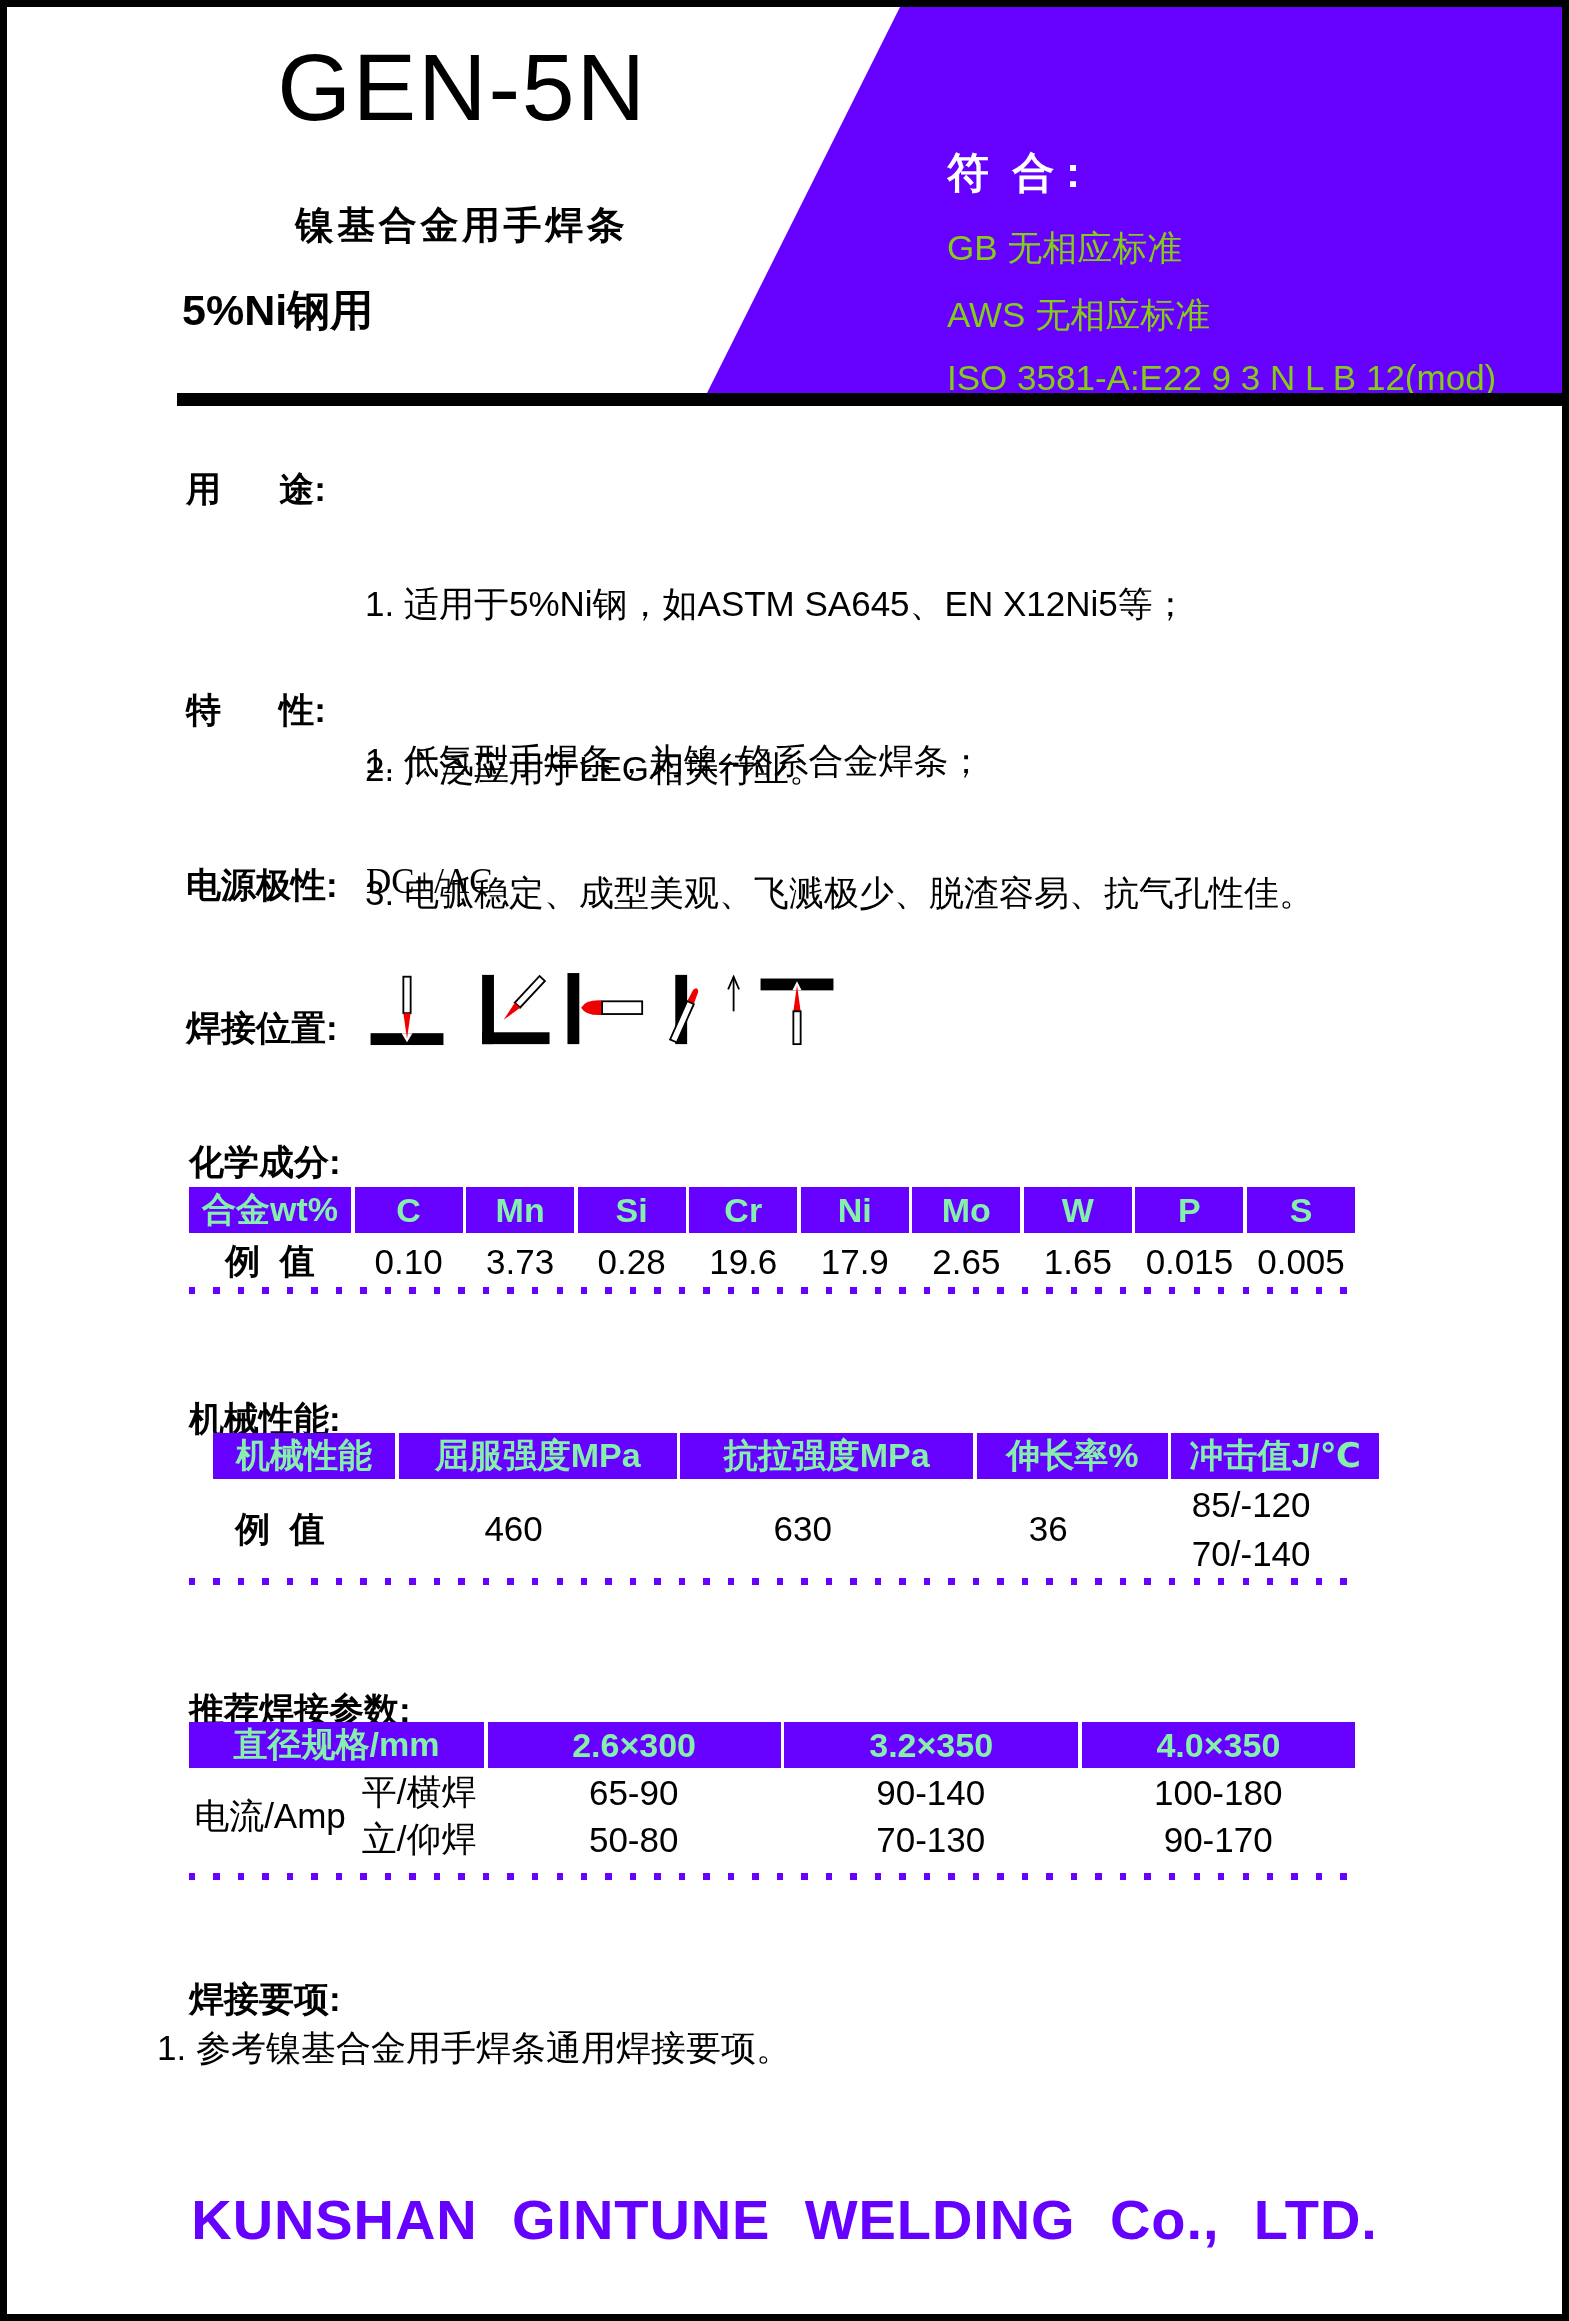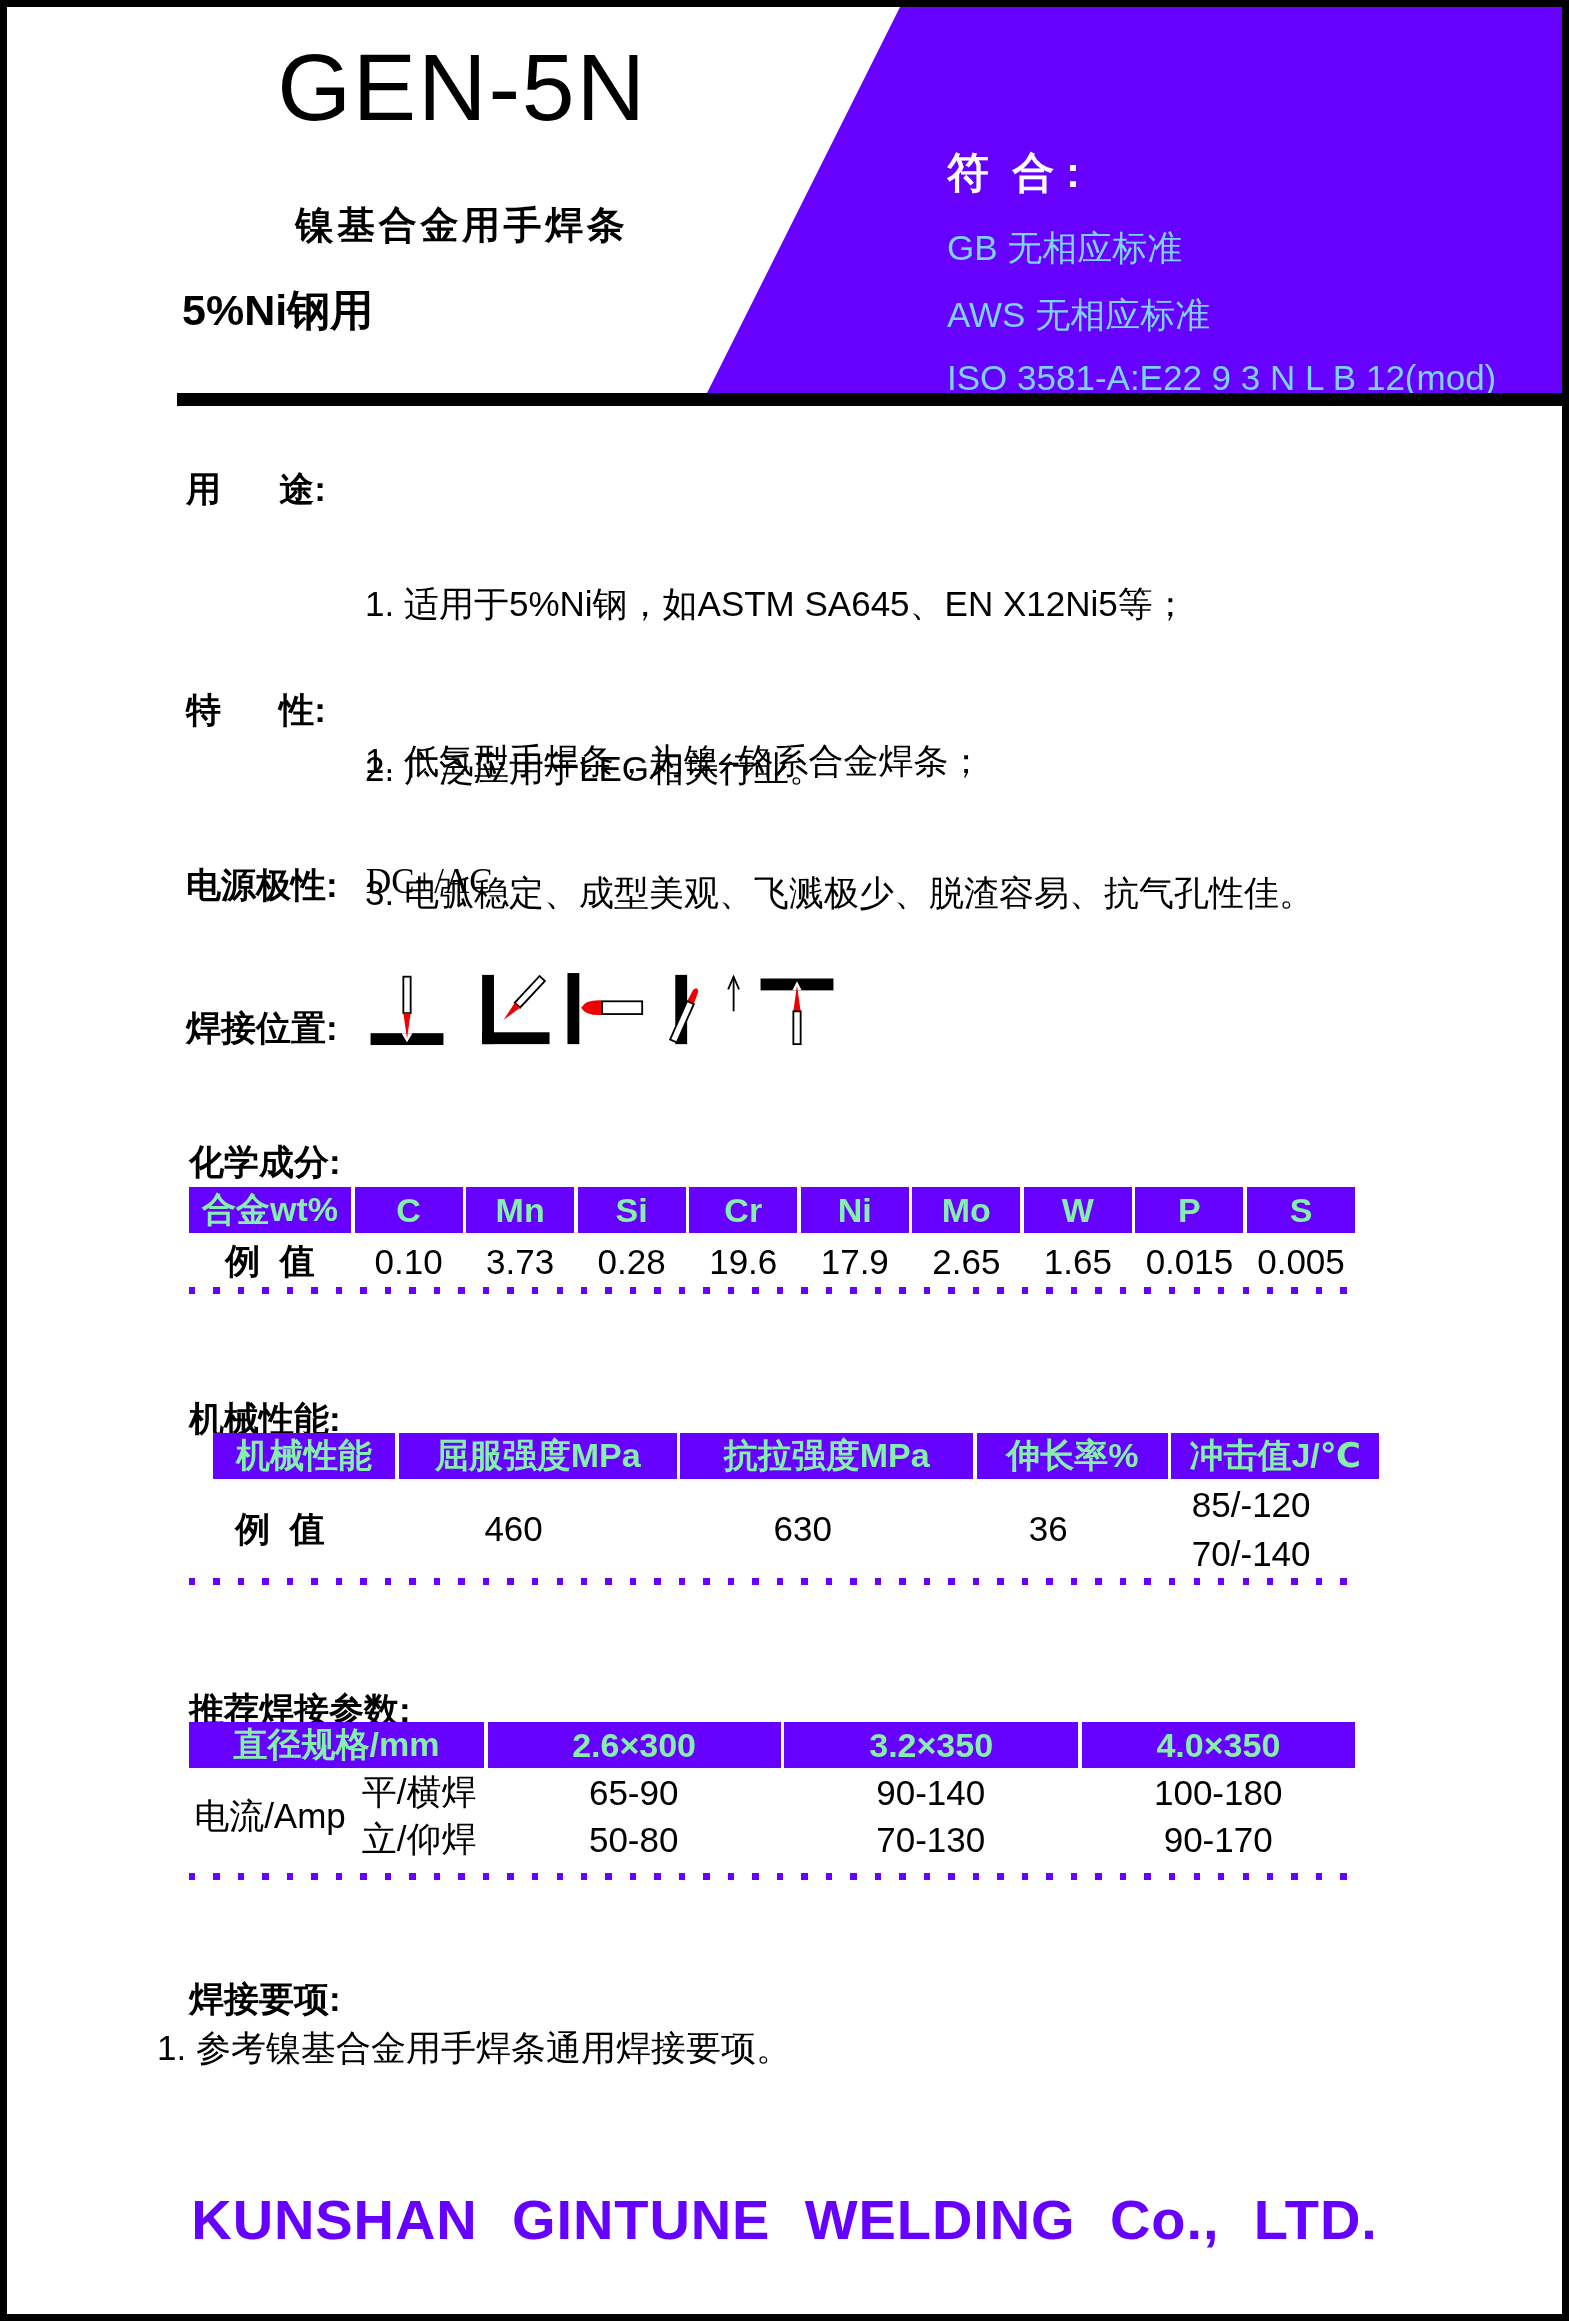--- a/index.html
+++ b/index.html
@@ -21,21 +21,21 @@
   .product-name{left:175px;top:193px;width:560px;text-align:center;
     font-size:38px;font-weight:700;letter-spacing:3.6px;}
   .product-sub{left:175px;top:275px;width:560px;text-align:left;
     font-size:43px;font-weight:700;}
 
   
   .banner{left:700px;top:0;width:855px;height:386px;
     background:var(--accent);
     clip-path:polygon(193px 0,855px 0,855px 386px,0 386px);}
   .banner .std-title{left:240px;top:138px;color:#fff;font-size:42px;font-weight:700;white-space:pre;}
-  .banner .std-line{left:240px;color:#7dd3fc;font-size:35px;font-weight:400;white-space:pre;}
+  .banner .std-line{left:240px;color:#84cc16;font-size:35px;font-weight:400;white-space:pre;}
   .std-0{top:218px;} .std-1{top:285px;} .std-2{top:351px;}
 
   .head-rule{left:170px;top:386px;width:1385px;height:12.7px;background:#000;}
 
   
   .sec-label{font-size:35px;font-weight:700;white-space:pre;}
   .sec-lines{font-size:35px;font-weight:400;white-space:pre;}
   .usage-label{left:179px;top:459px;}
   .usage-lines{left:358px;top:459px;line-height:55px;}
   .feat-label{left:179px;top:664px;margin-top:16px;}

